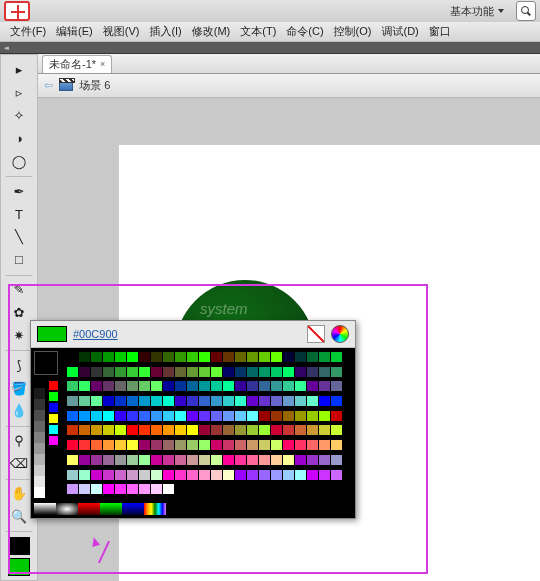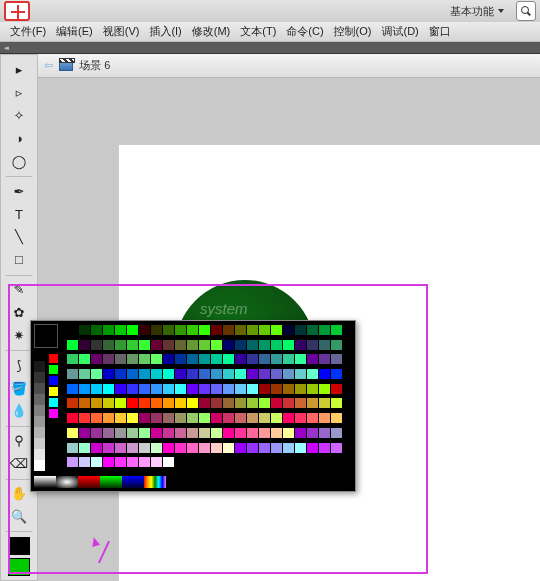--- a/index.html
+++ b/index.html
@@ -115,35 +115,48 @@
     <div class="tool">⌫</div>
     <div class="tool sep"></div>
     <div class="tool">✋</div>
     <div class="tool">🔍</div>
     <div class="tool sep"></div>
     <div class="swatch" style="background:#000"></div>
     <div class="swatch" style="background:#00c900"></div>
   </div>
 
   <div class="workspace">
+    <div class="tabs">
+      <div class="tab">
+        <span>未命名-1*</span>
+        <span class="x">×</span>
+      </div>
+    </div>
     <div class="scenebar">
       <span class="arrow">⇦</span>
       <span class="clap"></span>
       <span>场景 6</span>
     </div>
     <div class="canvas"></div>
   </div>
 </div>
 
 <div class="ball"></div>
 <div class="wm">system</div>
 
 <div class="highlight"></div>
 
 <div class="picker">
+  <div class="picker-top">
+    <div class="curcol"></div>
+    <span class="hexval">#00C900</span>
+    <div class="pt-gap"></div>
+    <div class="nocolor"></div>
+    <div class="wheel"></div>
+  </div>
   <div class="picker-body">
     <div class="colLeft">
       <div class="bigsw"></div>
       <div class="wrap">
         <div class="gray" id="grayCol">
             <div style="background: rgb(0, 0, 0);"></div>
             <div style="background: rgb(26, 26, 26);"></div>
             <div style="background: rgb(51, 51, 51);"></div>
             <div style="background: rgb(77, 77, 77);"></div>
             <div style="background: rgb(102, 102, 102);"></div>

